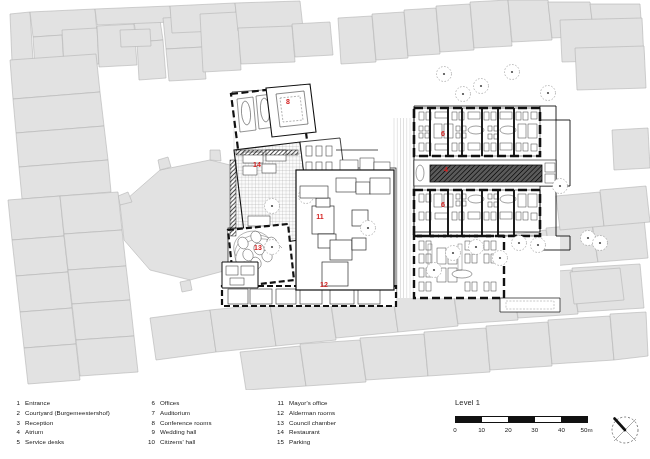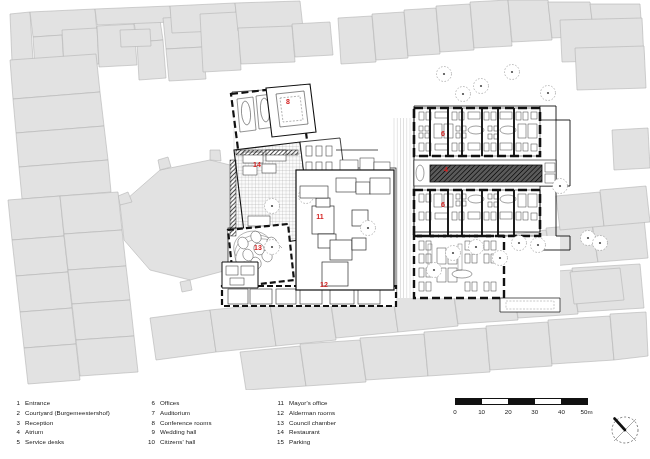--- a/index.html
+++ b/index.html
@@ -515,20 +515,21 @@
       <span class="legend-num">14</span>
       <span class="legend-label">Restaurant</span>
     </div>
     <div class="legend-row">
       <span class="legend-num">15</span>
       <span class="legend-label">Parking</span>
     </div>
   </div>
 
   <div id="scale-block">
+    <div id="level-label">Level 1</div>
     <div id="scale-bar">
       <div class="seg on"></div>
       <div class="seg off"></div>
       <div class="seg on"></div>
       <div class="seg off"></div>
       <div class="seg on"></div>
     </div>
     <div id="scale-ticks">
       <span class="tick" style="left:0%">0</span>
       <span class="tick" style="left:20%">10</span>

